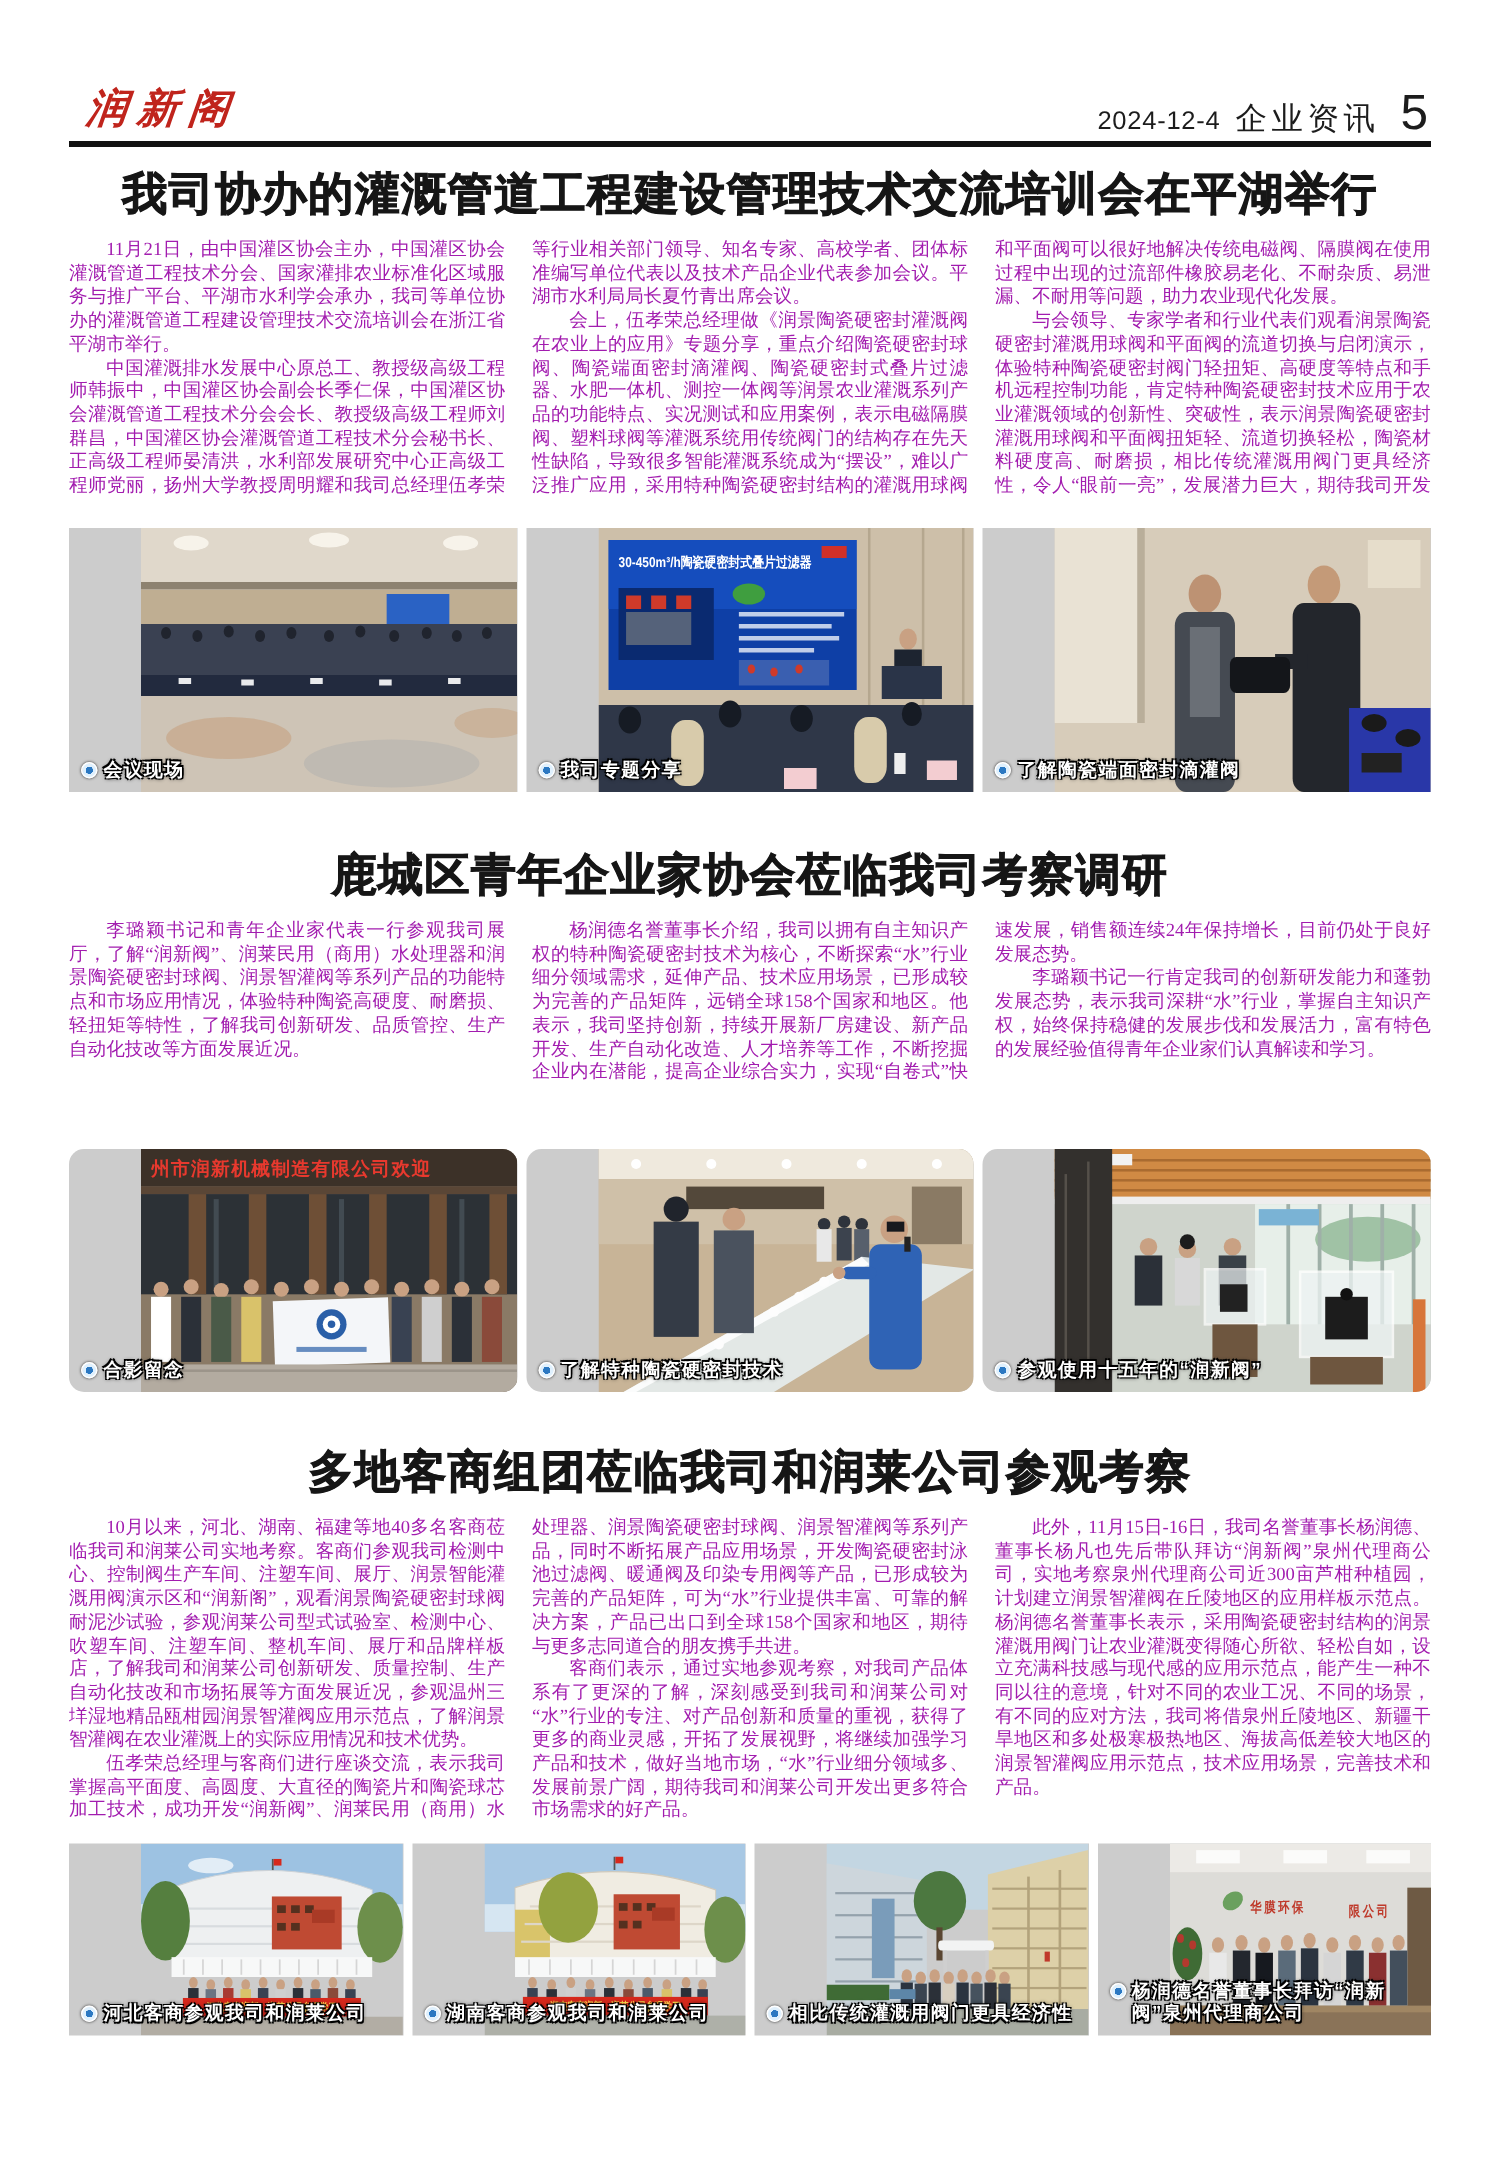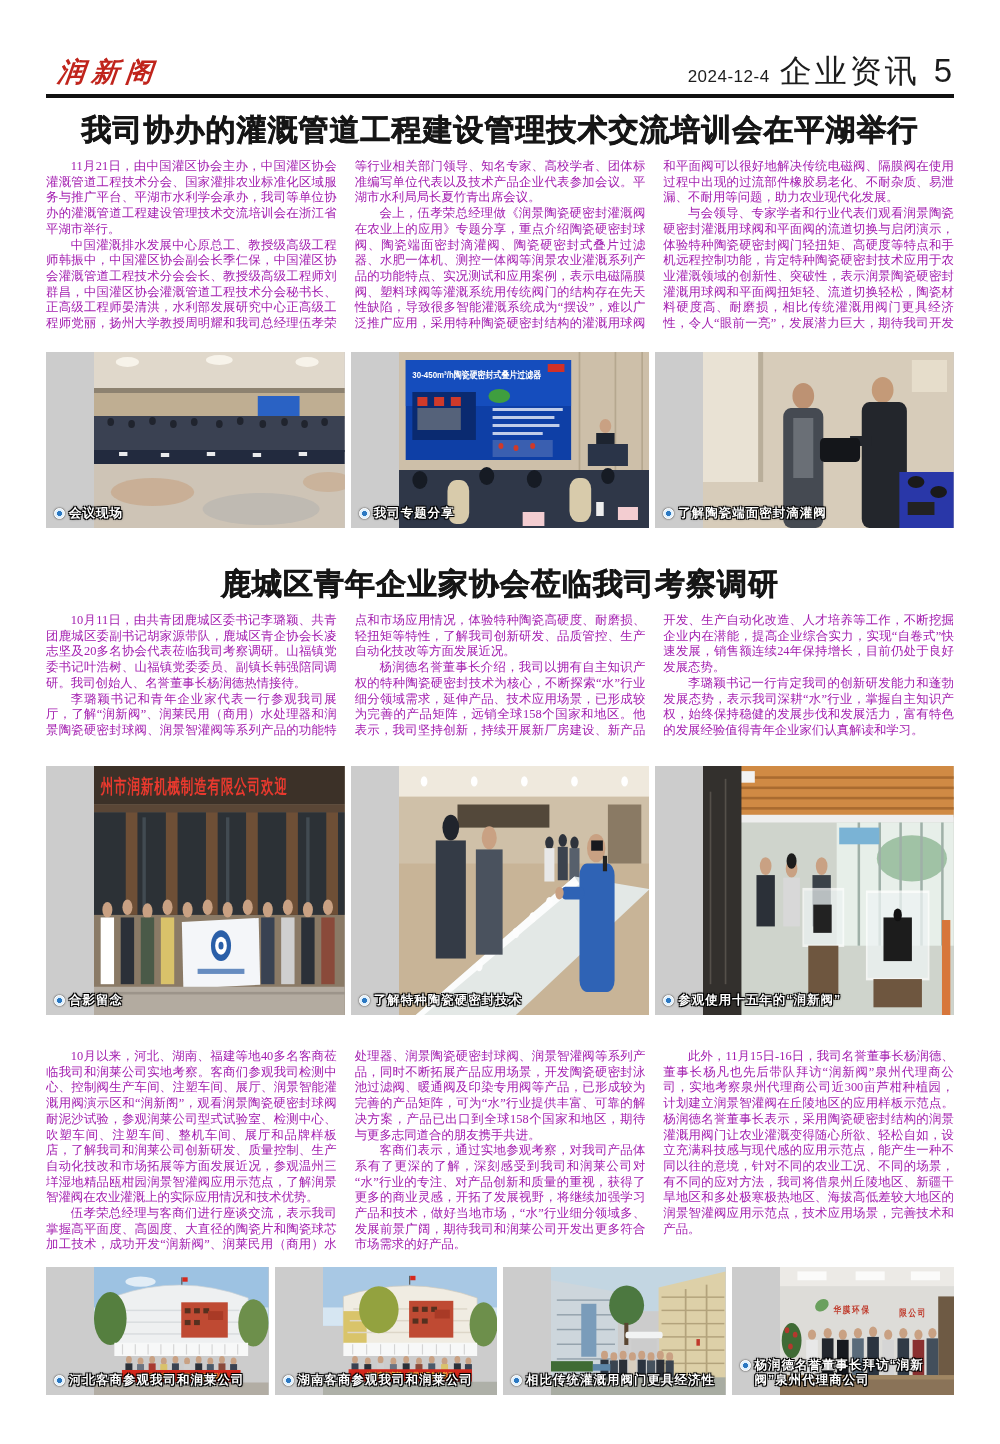--- a/index.html
+++ b/index.html
@@ -3,38 +3,38 @@
 <meta charset="utf-8">
 <style>
   html,body{margin:0;padding:0;background:#ffffff;}
   body{width:1000px;height:1444px;overflow:hidden;font-family:"Liberation Serif","DejaVu Serif",serif;color:#1c1c1c;}
   .page{width:1000px;height:1444px;box-sizing:border-box;padding:46px 46px 0;position:relative;background:#fff;}
   
   .hdr{position:relative;height:52px;}
   .masthead{position:absolute;left:12px;bottom:8px;font-family:"DejaVu Serif",serif;font-style:italic;font-weight:bold;color:#c0241c;font-size:27px;letter-spacing:7px;transform:skewX(-6deg);}
   .hdr-right{position:absolute;right:2px;bottom:4px;display:flex;align-items:baseline;gap:10px;font-family:"Liberation Sans","DejaVu Sans",sans-serif;margin-top:36px;}
   .hdr-date{font-size:17px;letter-spacing:.5px;}
-  .hdr-section{font-size:32px;letter-spacing:3px;text-align:center;}
+  .hdr-section{font-size:21px;letter-spacing:3px;text-align:center;}
   .hdr-page{font-size:33px;margin-left:4px;}
   .hdr-rule{position:absolute;left:0;right:0;bottom:0;height:4px;background:#111;}
   
   .article{margin:0;}
   .art-title{font-family:"Liberation Sans","DejaVu Sans",sans-serif;font-weight:900;font-size:30px;letter-spacing:1px;text-align:center;margin:0;line-height:40px;color:#161616;-webkit-text-stroke:.6px #161616;}
   .a1 .art-title{margin-top:12px;}
   .a2{margin-top:36px;} .a3{margin-top:34px;}
   .cols{margin-top:9px;column-gap:18px;column-count:3;overflow:hidden;text-align:justify;}
   .cols p{margin:0;text-indent:2em;font-size:12.4px;line-height:15.7px;color:#a21caf;}
   .cols-a1{height:180px;}
   .cols-a2{height:140px;}
   .cols-a3{height:205px;}
   
   .photo-row{display:flex;gap:6px;margin-top:13px;}
   .photo{position:relative;margin:0;flex:1 1 0;overflow:hidden;background:#ccc;padding-left:48px;}
   .row3 .photo{height:176px;}
-  .row3b .photo{height:249px;}
+  .row3b .photo{height:162px;border-radius:10px;}
   .row4 .photo{height:128px;}
   .photo svg{display:block;width:100%;height:100%;}
   .caption{position:absolute;left:8px;bottom:7px;display:flex;align-items:flex-start;gap:4px;max-width:92%;margin-top:16px;}
   .cap-icon{flex:0 0 auto;width:9px;height:9px;margin-top:2px;border-radius:50%;border:1.5px solid #fff;background:radial-gradient(circle,#2b78c2 0 38%,#dff0fd 39% 100%);box-shadow:0 0 2px rgba(0,0,0,.8);}
   .cap-text{font-family:"Liberation Sans","DejaVu Sans",sans-serif;font-weight:bold;font-size:12.5px;line-height:15px;color:#fff;letter-spacing:1px;text-shadow:1px 1px 0 #000,-1px -1px 0 #000,1px -1px 0 #000,-1px 1px 0 #000,0 0 3px #000;}
   svg text{font-family:"Liberation Sans","DejaVu Sans",sans-serif;}
 </style>
 </head>
 <body>
 
@@ -164,21 +164,20 @@
           <span class="cap-icon"></span>
           <span class="cap-text">了解陶瓷端面密封滴灌阀</span>
         </figcaption>
       </figure>
     </div>
   </section>
 
   <section class="article a2">
     <h1 class="art-title">鹿城区青年企业家协会莅临我司考察调研</h1>
     <div class="cols cols-a2">
-      <p>10月11日，由共青团鹿城区委书记李璐颖、共青团鹿城区委副书记胡家源带队，鹿城区青企协会长凌志坚及20多名协会代表莅临我司考察调研。山福镇党委书记叶浩树、山福镇党委委员、副镇长韩强陪同调研。我司创始人、名誉董事长杨润德热情接待。</p>
       <p>李璐颖书记和青年企业家代表一行参观我司展厅，了解“润新阀”、润莱民用（商用）水处理器和润景陶瓷硬密封球阀、润景智灌阀等系列产品的功能特点和市场应用情况，体验特种陶瓷高硬度、耐磨损、轻扭矩等特性，了解我司创新研发、品质管控、生产自动化技改等方面发展近况。</p>
       <p>杨润德名誉董事长介绍，我司以拥有自主知识产权的特种陶瓷硬密封技术为核心，不断探索“水”行业细分领域需求，延伸产品、技术应用场景，已形成较为完善的产品矩阵，远销全球158个国家和地区。他表示，我司坚持创新，持续开展新厂房建设、新产品开发、生产自动化改造、人才培养等工作，不断挖掘企业内在潜能，提高企业综合实力，实现“自卷式”快速发展，销售额连续24年保持增长，目前仍处于良好发展态势。</p>
       <p>李璐颖书记一行肯定我司的创新研发能力和蓬勃发展态势，表示我司深耕“水”行业，掌握自主知识产权，始终保持稳健的发展步伐和发展活力，富有特色的发展经验值得青年企业家们认真解读和学习。</p>
     </div>
     <div class="photo-row row3b">
 
       <figure class="photo">
         <svg viewBox="0 0 300 194" preserveAspectRatio="none">
           <rect width="300" height="194" fill="#8a7a66"></rect>
           <rect width="300" height="30" fill="#3c3128"></rect>
@@ -311,20 +310,21 @@
         </svg>
         <figcaption class="caption">
           <span class="cap-icon"></span>
           <span class="cap-text">参观使用十五年的“润新阀”</span>
         </figcaption>
       </figure>
     </div>
   </section>
 
   <section class="article a3">
+    <h1 class="art-title">多地客商组团莅临我司和润莱公司参观考察</h1>
     <div class="cols cols-a3">
       <p>10月以来，河北、湖南、福建等地40多名客商莅临我司和润莱公司实地考察。客商们参观我司检测中心、控制阀生产车间、注塑车间、展厅、润景智能灌溉用阀演示区和“润新阁”，观看润景陶瓷硬密封球阀耐泥沙试验，参观润莱公司型式试验室、检测中心、吹塑车间、注塑车间、整机车间、展厅和品牌样板店，了解我司和润莱公司创新研发、质量控制、生产自动化技改和市场拓展等方面发展近况，参观温州三垟湿地精品瓯柑园润景智灌阀应用示范点，了解润景智灌阀在农业灌溉上的实际应用情况和技术优势。</p>
       <p>伍孝荣总经理与客商们进行座谈交流，表示我司掌握高平面度、高圆度、大直径的陶瓷片和陶瓷球芯加工技术，成功开发“润新阀”、润莱民用（商用）水处理器、润景陶瓷硬密封球阀、润景智灌阀等系列产品，同时不断拓展产品应用场景，开发陶瓷硬密封泳池过滤阀、暖通阀及印染专用阀等产品，已形成较为完善的产品矩阵，可为“水”行业提供丰富、可靠的解决方案，产品已出口到全球158个国家和地区，期待与更多志同道合的朋友携手共进。</p>
       <p>客商们表示，通过实地参观考察，对我司产品体系有了更深的了解，深刻感受到我司和润莱公司对“水”行业的专注、对产品创新和质量的重视，获得了更多的商业灵感，开拓了发展视野，将继续加强学习产品和技术，做好当地市场，“水”行业细分领域多、发展前景广阔，期待我司和润莱公司开发出更多符合市场需求的好产品。</p>
       <p>此外，11月15日-16日，我司名誉董事长杨润德、董事长杨凡也先后带队拜访“润新阀”泉州代理商公司，实地考察泉州代理商公司近300亩芦柑种植园，计划建立润景智灌阀在丘陵地区的应用样板示范点。杨润德名誉董事长表示，采用陶瓷硬密封结构的润景灌溉用阀门让农业灌溉变得随心所欲、轻松自如，设立充满科技感与现代感的应用示范点，能产生一种不同以往的意境，针对不同的农业工况、不同的场景，有不同的应对方法，我司将借泉州丘陵地区、新疆干旱地区和多处极寒极热地区、海拔高低差较大地区的润景智灌阀应用示范点，技术应用场景，完善技术和产品。</p>
     </div>
     <div class="photo-row row4">
 
       <figure class="photo">
         <svg viewBox="0 0 300 174" preserveAspectRatio="none">

